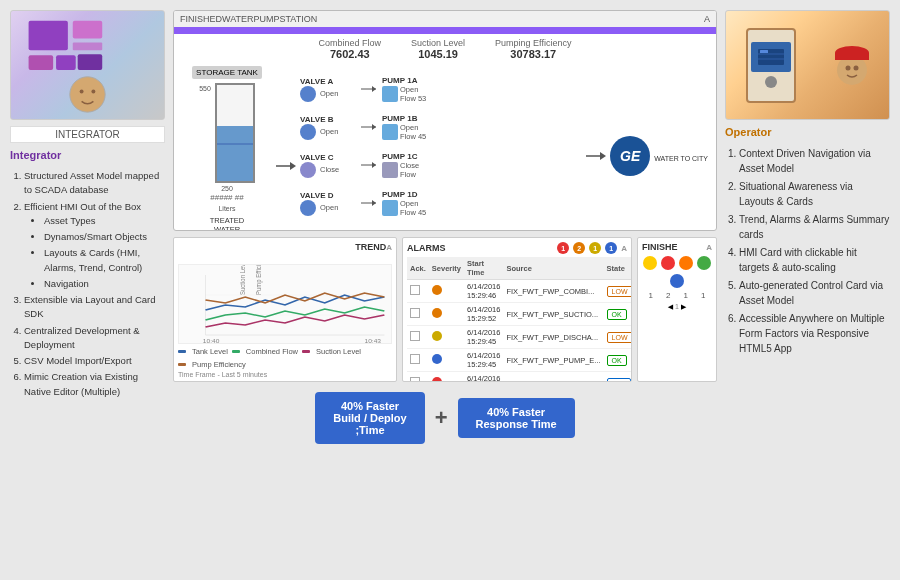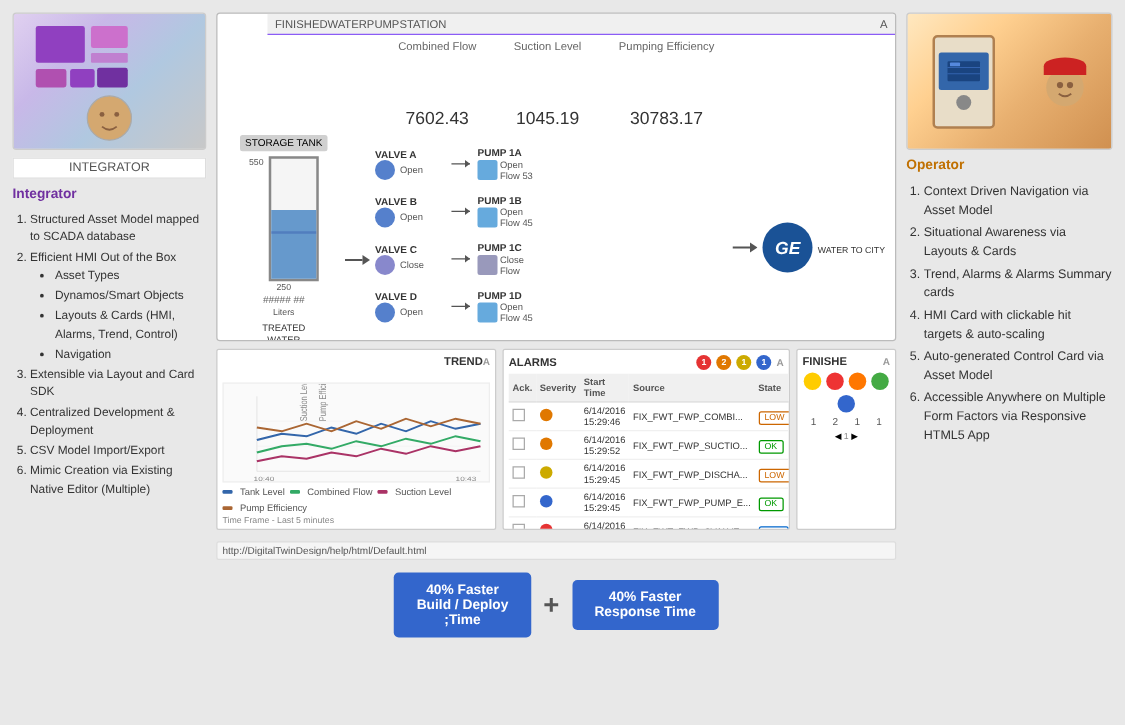--- a/index.html
+++ b/index.html
@@ -97,28 +97,27 @@
     
     .hmi-window {
       background: #fff;
       border: 1px solid #bbb;
       border-radius: 3px;
       overflow: hidden;
     }
 
     .hmi-titlebar {
       background: #f0f0f0;
-      border-bottom: 1px solid #8b5cf6;
+      border-bottom: 7px solid #8b5cf6;
       padding: 3px 6px;
       display: flex;
       justify-content: space-between;
       align-items: center;
       font-size: 9px;
       color: #555;
-      margin-left: 40px;
     }
 
     .hmi-content {
       padding: 4px 8px 4px 8px;
     }
 
     .hmi-title {
       text-align: center;
       font-size: 13px;
       font-weight: bold;
@@ -136,24 +135,23 @@
     .hmi-stat {
       text-align: center;
     }
 
     .hmi-stat-label {
       font-size: 9px;
       color: #666;
     }
 
     .hmi-stat-value {
-      font-size: 14px;
+      font-size: 11px;
       color: #333;
-      font-weight: normal;
-      margin-top: 44px;
+      font-weight: bold;
     }
 
     
     .hmi-diagram {
       display: flex;
       gap: 4px;
       height: 160px;
       position: relative;
     }
 
@@ -928,21 +926,20 @@
           <span>1</span>
         </div>
         <div class="page-info">
           <button style="font-size:7px; border:none; background:none; cursor:pointer;">◀</button>
           <span>1</span>
           <button style="font-size:7px; border:none; background:none; cursor:pointer;">▶</button>
         </div>
       </div>
     </div>
 
-    <div class="url-bar">http://DigitalTwinDesign/help/html/Default.html</div>
 
     <div class="bottom-buttons">
       <div class="btn-blue">40% Faster<br>Build / Deploy<br>;Time</div>
       <div class="plus-sign">+</div>
       <div class="btn-blue">40% Faster<br>Response Time</div>
     </div>
   </div>
 
   <div class="right-panel">
     <div class="right-image">

